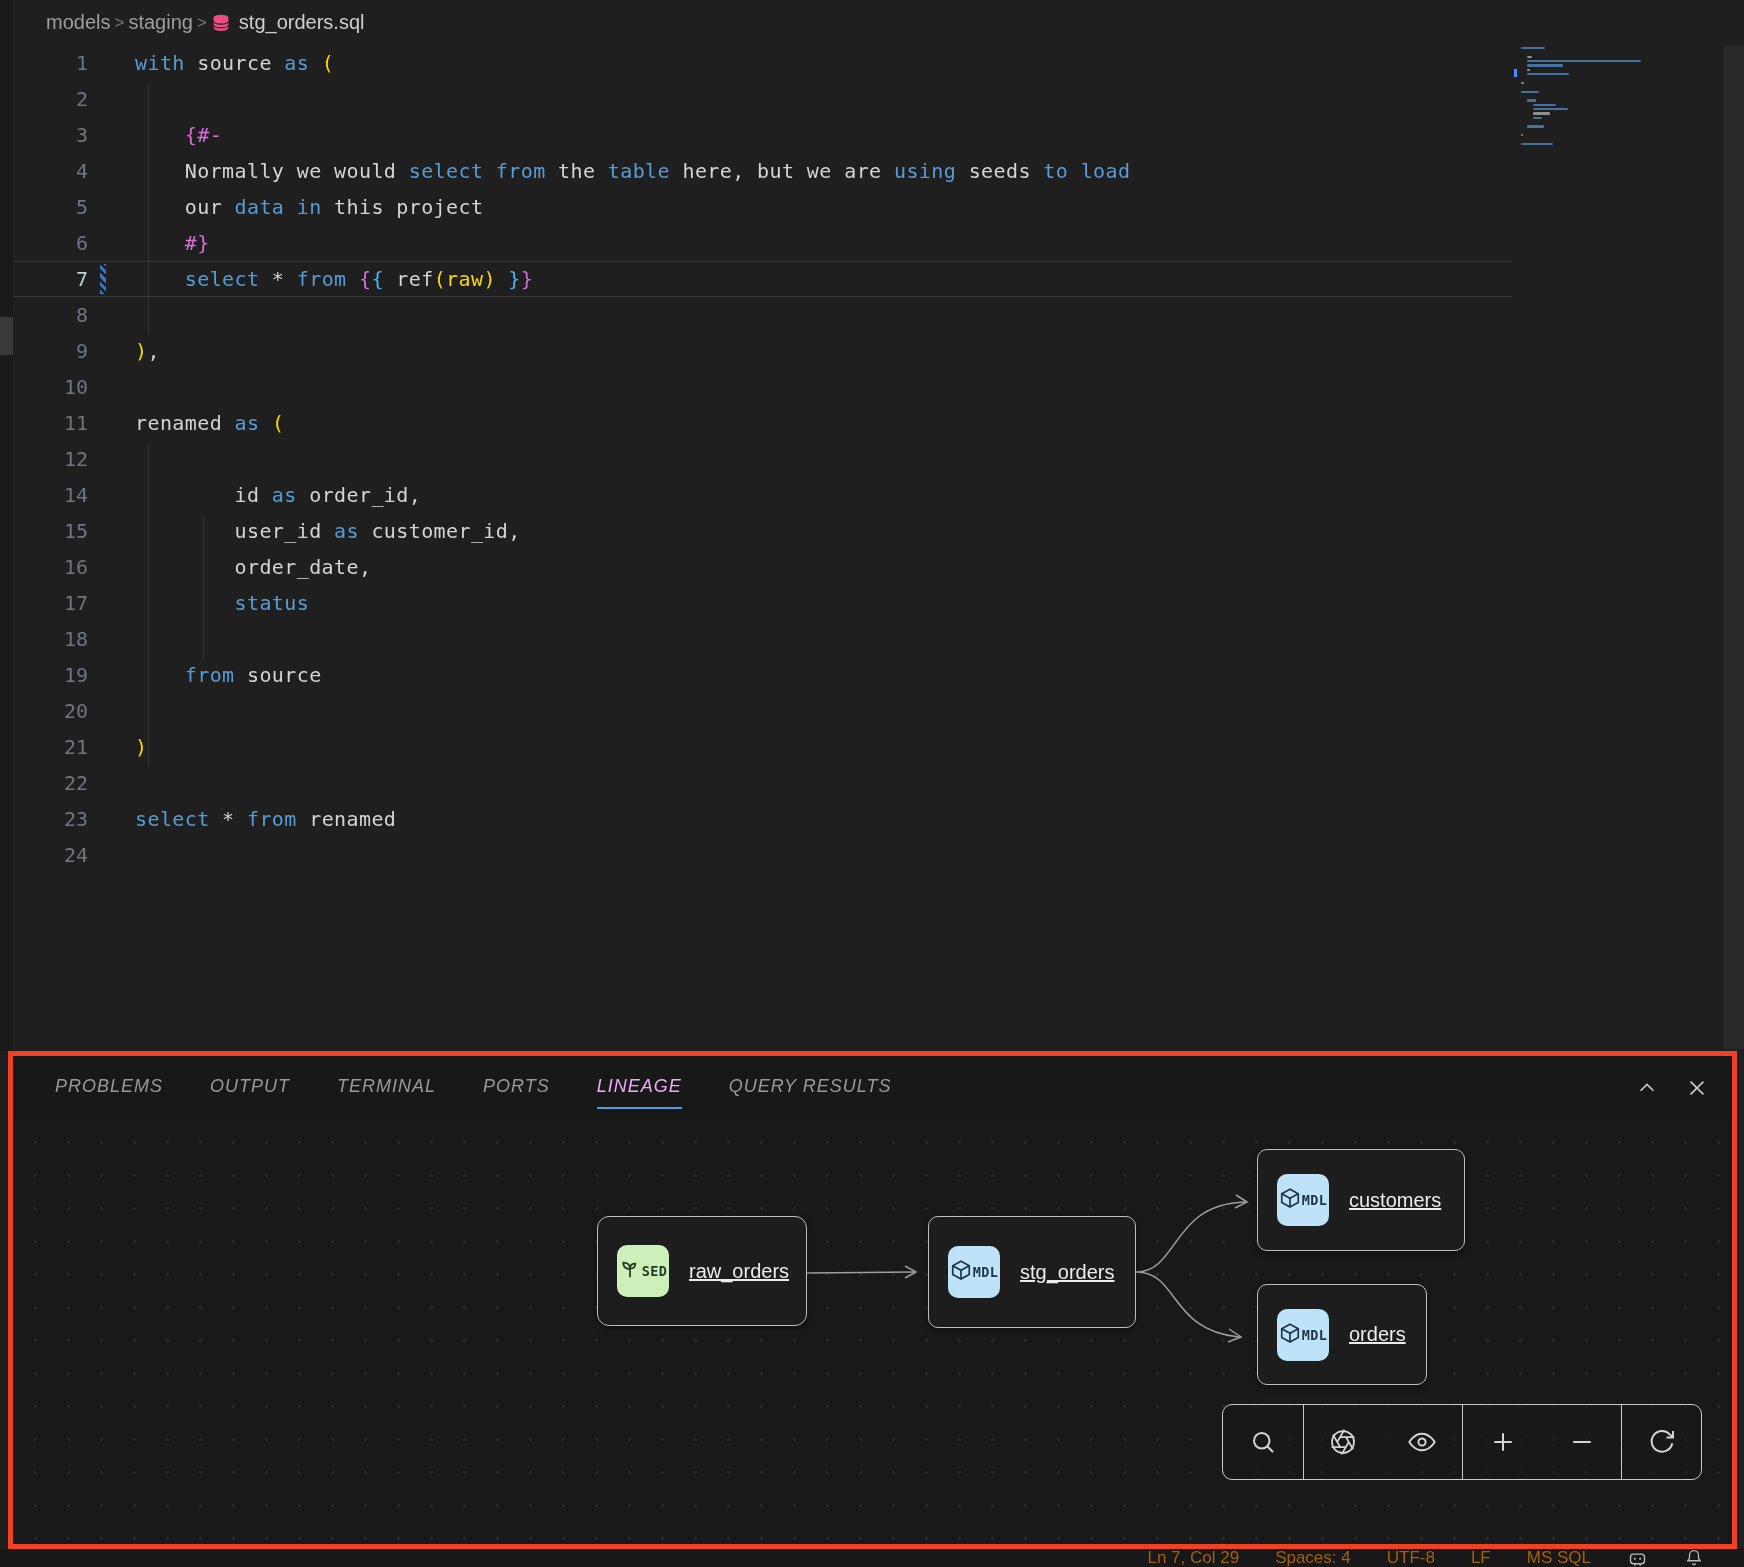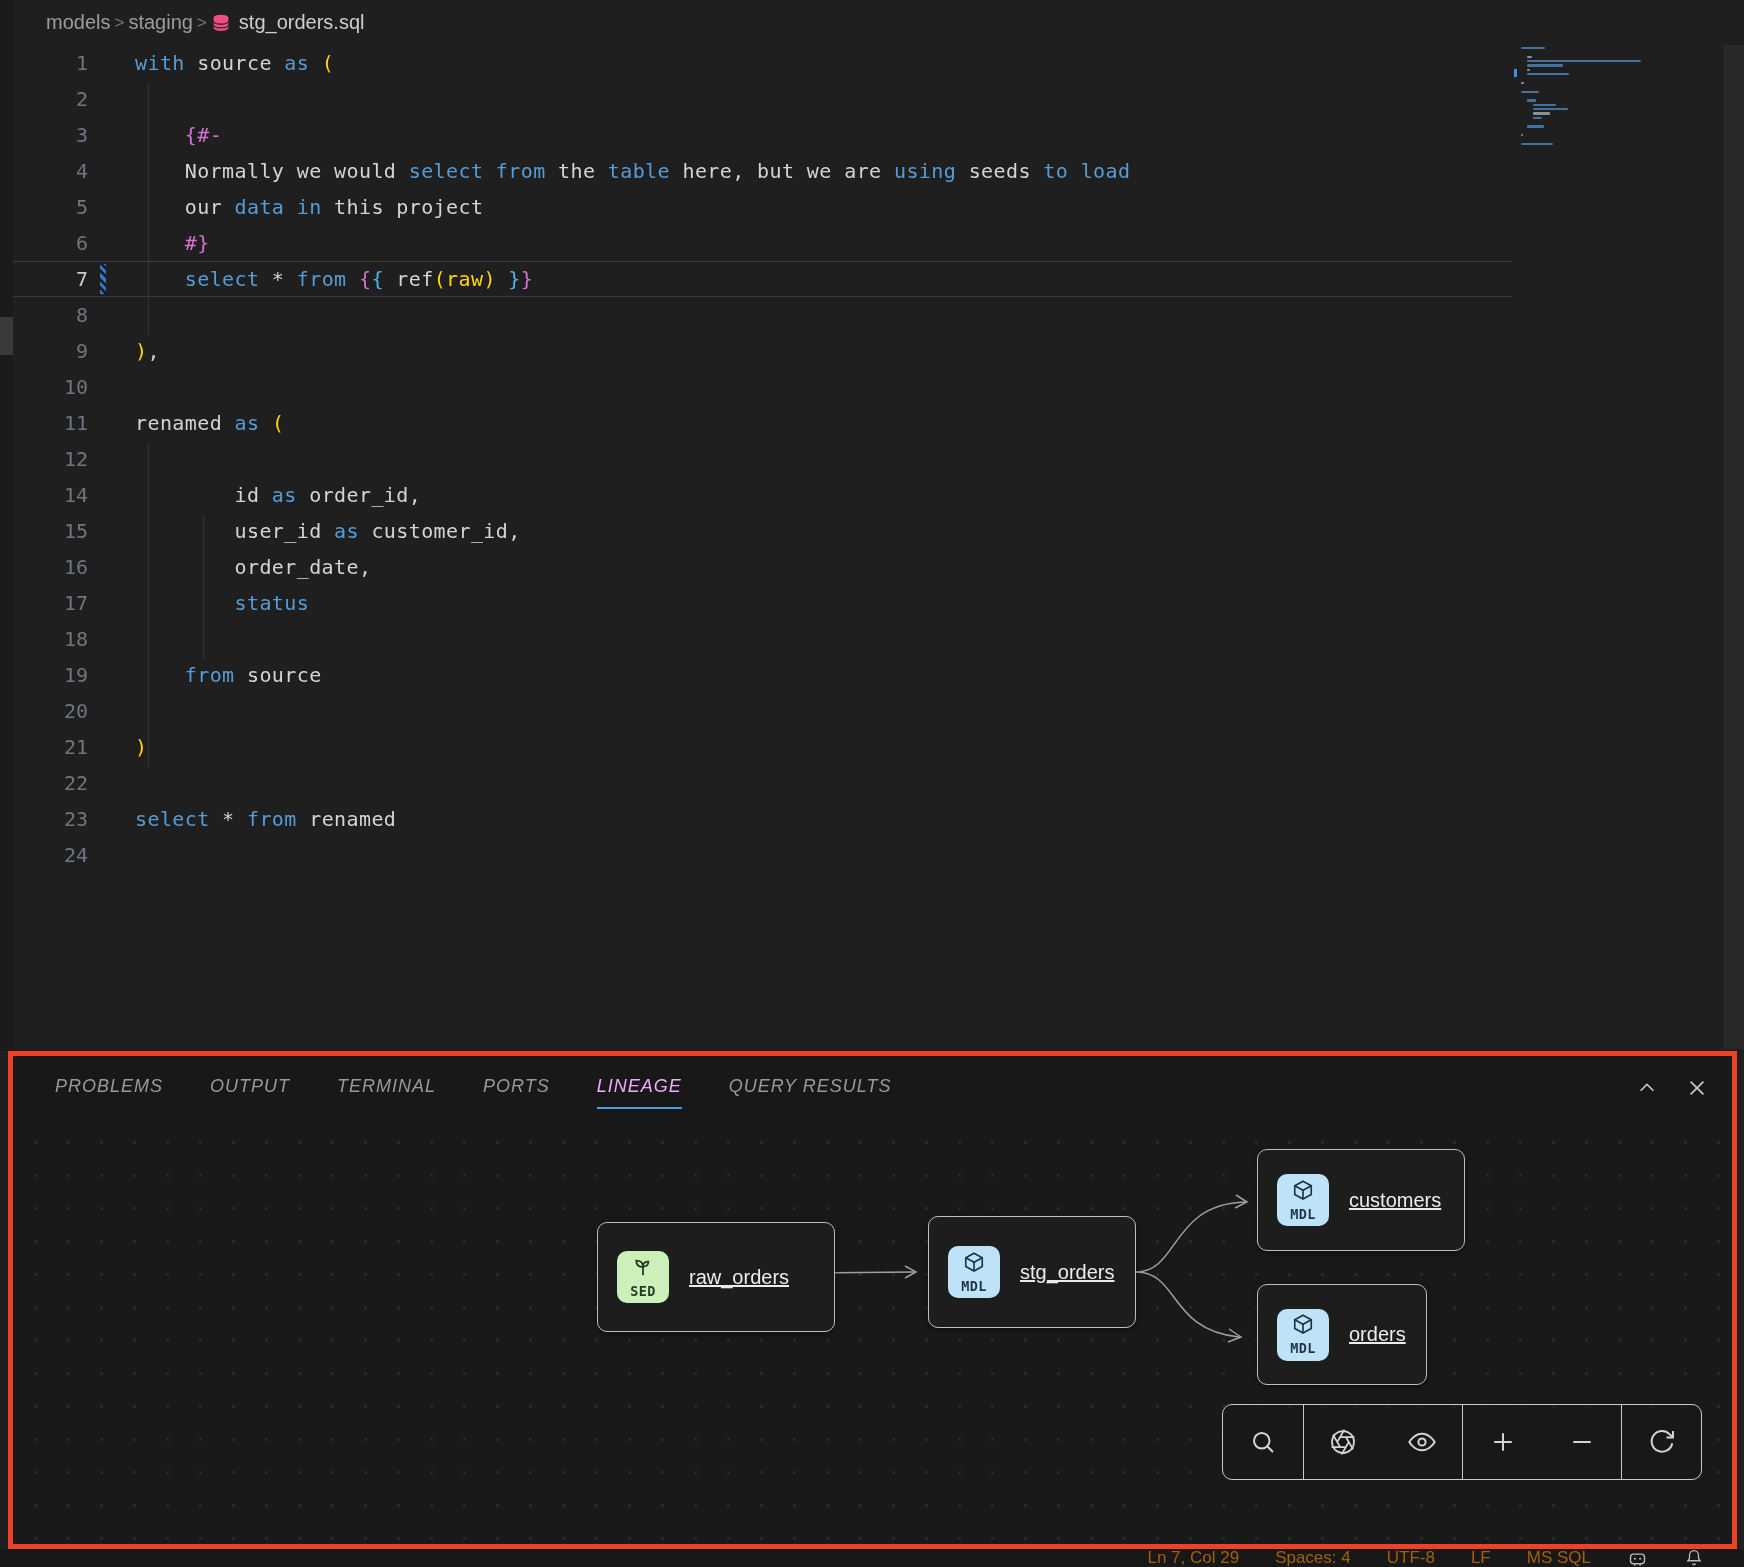--- a/index.html
+++ b/index.html
@@ -47,21 +47,21 @@
   .tab.active { color:#f0abfc; border-bottom-color:#4a9edd; }
   .panel-actions { position:absolute; right:24px; top:0; height:100%; display:flex; align-items:center; gap:28px; }
   .panel-actions svg { display:block; }
   
   .canvas { position:relative; flex:1; background-color:#191919;
     background-image:radial-gradient(rgba(255,255,255,0.07) 1.5px, rgba(0,0,0,0) 1.6px);
     background-size:33px 33px; background-position:6px 6px; overflow:hidden; }
   .edges { position:absolute; left:0; top:0; width:100%; height:100%; }
   .node { position:absolute; background:#1d1d1d; border:1.6px solid #bfbfbf; border-radius:10px;
     display:flex; align-items:center; padding-left:19px; gap:20px; box-shadow:0 2px 6px rgba(0,0,0,0.45); }
-  .badge { width:52px; height:52px; border-radius:10px; display:flex; flex-direction:column; align-items:center; justify-content:center; gap:1px; flex:none; }
+  .badge { width:52px; height:52px; border-radius:10px; display:flex; flex-direction:row; align-items:center; justify-content:center; gap:1px; flex:none; }
   .badge.seed  { background:#cdf0ba; color:#233d23; }
   .badge.model { background:#bee3f8; color:#1d3346; }
   .badge .btxt { font-size:13.5px; font-weight:700; font-family:"DejaVu Sans Mono", monospace; letter-spacing:0.3px; }
   .node .nlabel { font-size:20px; color:#ececec;text-decoration:underline; }
   
   .lin-toolbar { position:absolute; display:flex; border:1.5px solid #c9c9c9; border-radius:10px; background:rgba(24,24,24,0.6); }
   .lt-cell { display:flex; align-items:center; justify-content:space-around; border-left:1.5px solid #c9c9c9; }
   .lt-cell:first-child { border-left:none; }
   .lt-btn { display:flex; align-items:center; justify-content:center; width:44px; height:44px; }
   
@@ -172,21 +172,21 @@
     <div class="canvas" id="canvas">
       <svg class="edges" width="1719" height="424" viewBox="0 0 1719 424" fill="none" stroke="#9f9f9f" stroke-width="1.5">
         <path d="M794,153 L902,152"></path>
         <polyline points="892,146 903,152 892,158"></polyline>
         <path d="M1123,152 C1166,152 1158,84 1232,82"></path>
         <polyline points="1223,75 1234,82 1222,88"></polyline>
         <path d="M1123,152 C1166,152 1156,210 1226,217"></path>
         <polyline points="1216,209 1228,217 1215,222"></polyline>
       </svg>
       <div id="nodes">
-          <div class="node" style="left: 584px; top: 102px; width: 238px; height: 110px;">
+          <div class="node" style="left: 584px; top: 96px; width: 210px; height: 110px; border-radius: 12px;">
             <div class="badge seed">
               <span><svg width="22" height="22" viewBox="0 0 16 16" fill="none" stroke="currentColor" stroke-width="1.3">
                   <path d="M8 14V7.6"></path>
                   <path d="M8 8C8 5 6.2 3.4 3.1 3.4c0 3 1.9 4.6 4.9 4.6Z"></path>
                   <path d="M8 7.6c0-2.2 1.4-3.5 3.9-3.5 0 2.2-1.4 3.5-3.9 3.5Z"></path>
                 </svg></span>
               <span class="btxt">SED</span>
             </div>
             <span class="nlabel">raw_orders</span>
           </div>

